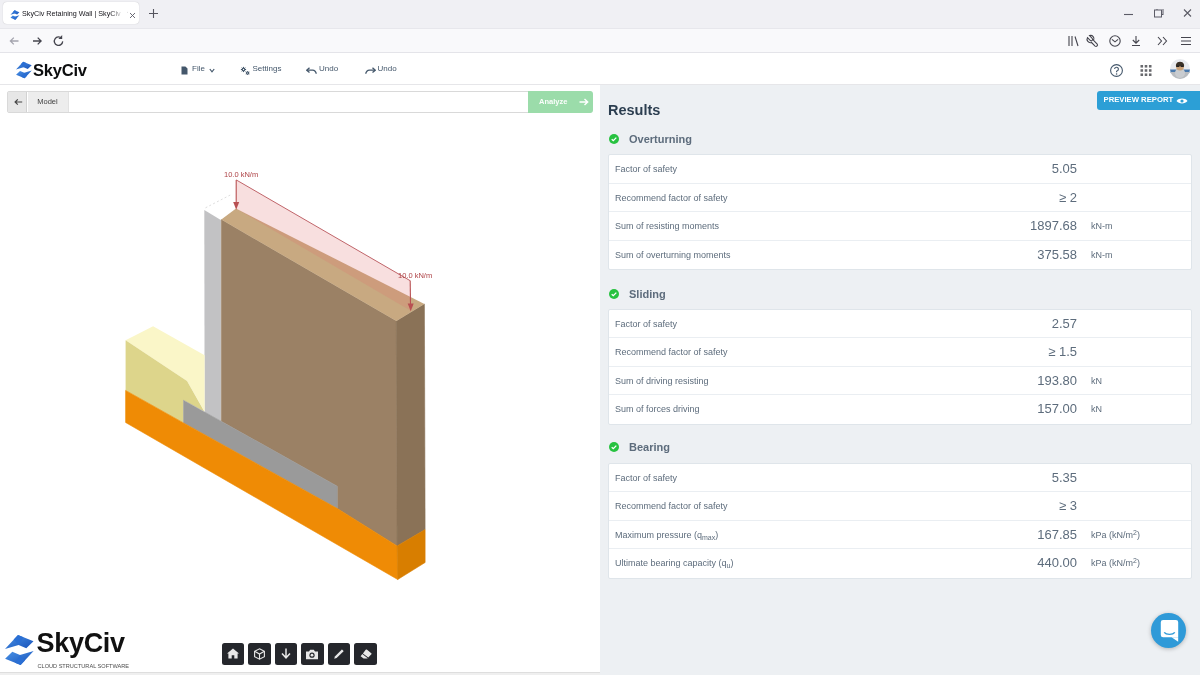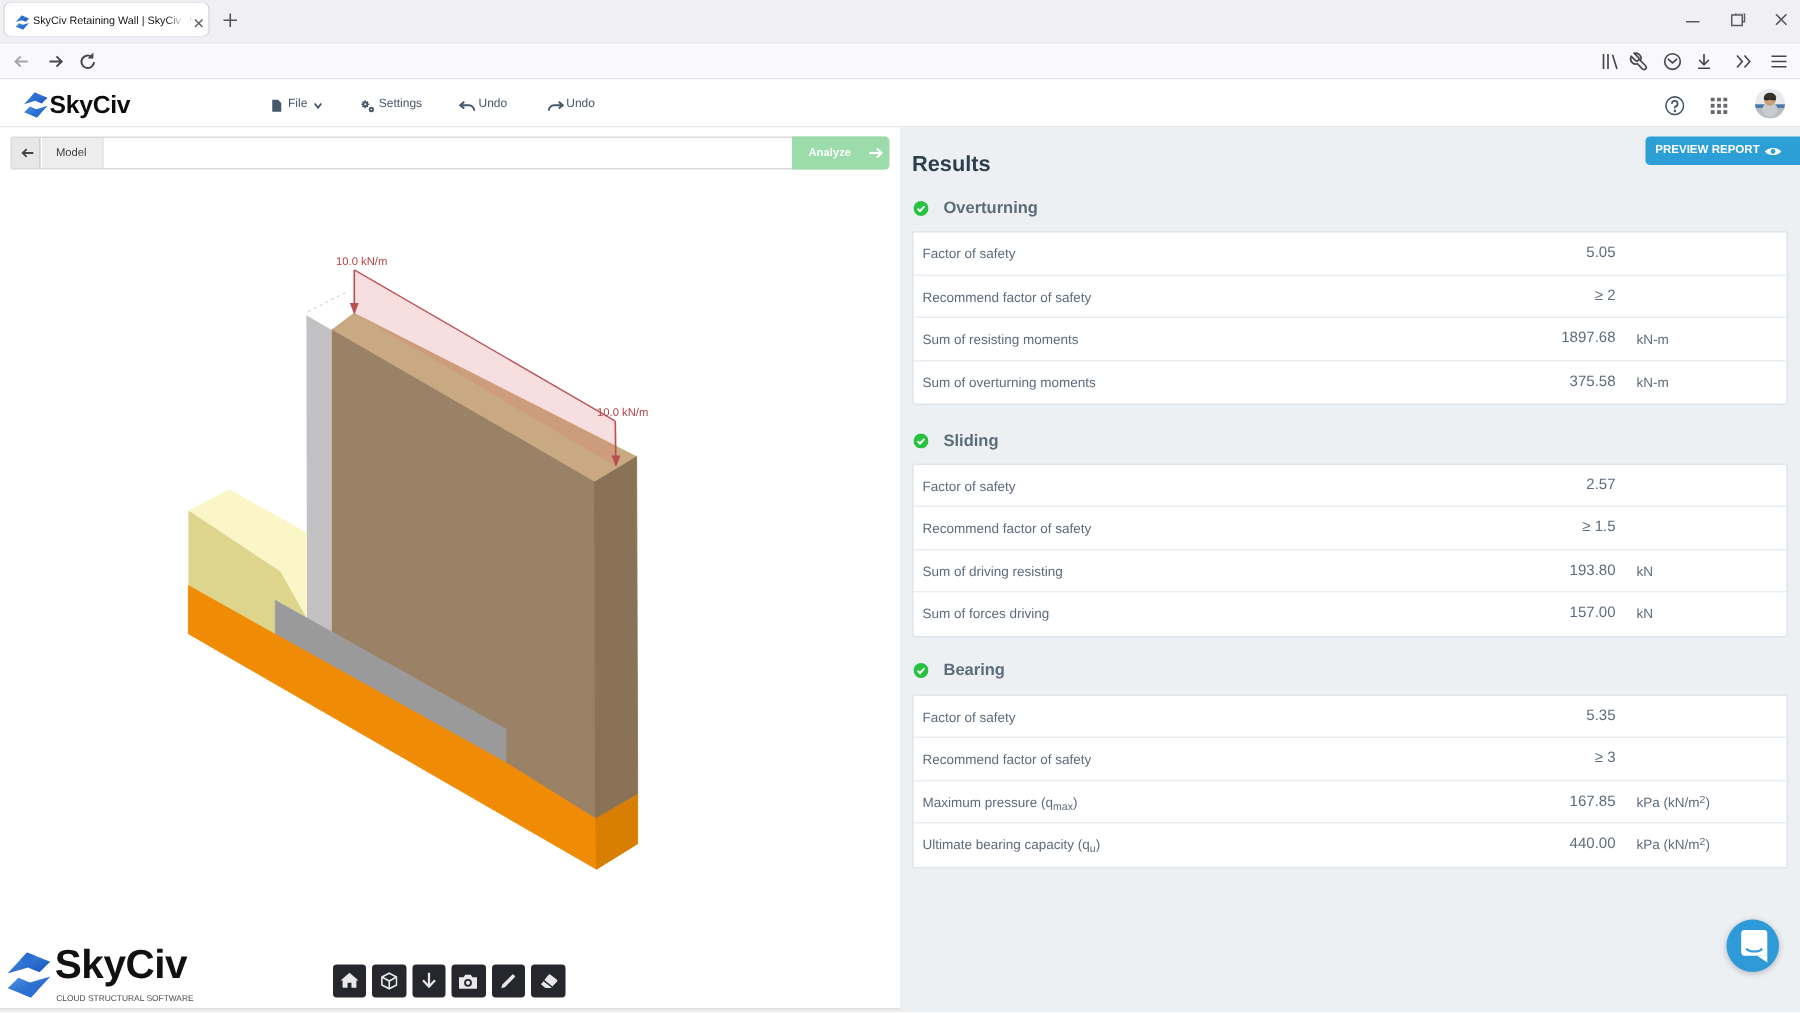--- a/index.html
+++ b/index.html
@@ -37,21 +37,21 @@
   
   #rightpanel { position:absolute; left:600px; top:85px; width:600px; height:590px; background:#edf0f3;padding-left:11px; }
   #results-h { position:absolute; left:8px; top:17px; font-size:14.5px; font-weight:bold; color:#2c3e50; }
   #previewbtn { position:absolute; left:497px; top:6px; width:106px; height:18.5px; background:#2c9fd6; border-radius:3px; color:#fff; font-size:7.7px; font-weight:bold; line-height:18.5px; }
   .sect-h { position:absolute; left:8px; height:13px; font-size:11px; font-weight:bold; color:#5d6c7c; }
   .sect-h .txt { position:absolute; left:21px; top:-0.5px; }
   .rtable { position:absolute; left:7.5px; width:584px; background:#fff; border:1px solid #dfe5ea; border-radius:2px; }
   .rrow { position:relative; height:28.5px; border-bottom:1px solid #eaeef2; }
   .rrow:last-child { border-bottom:none; }
   .rlab { position:absolute; left:6.5px; top:0; line-height:28.5px; font-size:9px; color:#5d6c7c; }
-  .rval { position:absolute; right:113.5px; top:0; line-height:28.5px; font-size:10px; color:#5d6c7c; }
+  .rval { position:absolute; right:113.5px; top:0; line-height:28.5px; font-size:13px; color:#5d6c7c; }
   .runit { position:absolute; left:482.5px; top:0; line-height:28.5px; font-size:9px; color:#5d6c7c; }
   sub { font-size:7px; line-height:0; position:relative; bottom:-2px; vertical-align:baseline; }
   sup { font-size:7px; line-height:0; position:relative; top:-3px; vertical-align:baseline; }
 
   #intercom { position:absolute; left:1151px; top:613px; width:35px; height:35px; border-radius:50%; background:#2f9ad8; box-shadow:0 1px 4px rgba(0,0,0,.25); }
 </style>
 </head>
 <body>
 <div id="page">
 

